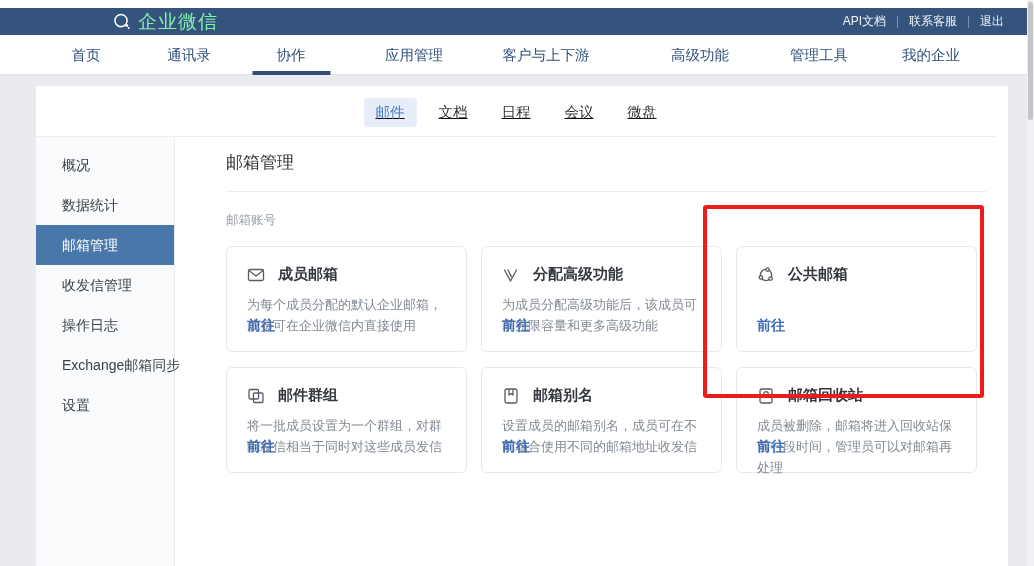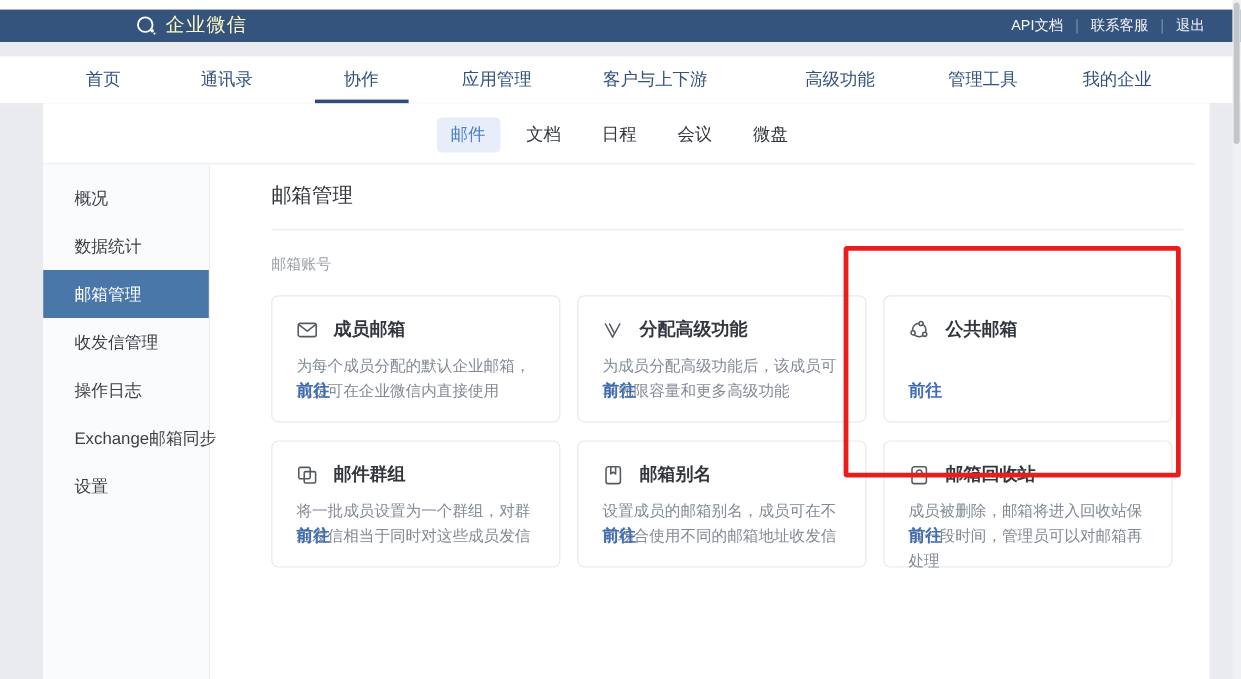--- a/index.html
+++ b/index.html
@@ -7,47 +7,47 @@
   body { font-family: "Liberation Sans", "DejaVu Sans", sans-serif; }
   .page { position:relative; width:1034px; height:566px; background:#e9ebee; overflow:hidden; }
 
   
   .top-strip { position:absolute; left:0; top:0; width:100%; height:8px; background:#ffffff; }
 
   
   .topbar { position:absolute; left:0; top:8px; width:100%; height:27px; background:#35547d;
             display:flex; align-items:center; justify-content:space-between; padding:0 30px 0 112px; }
   .brand { display:flex; align-items:center; gap:7px; }
-  .brand-name { color:#fef9c3; font-size:16px; letter-spacing:1px; }
+  .brand-name { color:#86efac; font-size:19px; letter-spacing:1px; }
   .topbar-links { display:flex; align-items:center; }
   .topbar-links a { color:#f2f4f8; font-size:12px; text-decoration:none; }
   .tb-sep { display:inline-block; width:1px; height:12px; background:#7d90ab; margin:0 11px; }
 
   
   .navbar { position:absolute; left:0; top:35px; width:100%; height:40px; background:#ffffff;
-            border-bottom:1px solid #e3e5e8;margin-top:12px; }
+            border-bottom:1px solid #e3e5e8; }
   .nav-item { position:absolute; top:0; height:40px; line-height:40px; transform:translateX(-50%);
               font-size:14.5px; color:#31517e; text-decoration:none; white-space:nowrap; }
   .nav-item:nth-of-type(1){ left:86px; }
   .nav-item:nth-of-type(2){ left:189px; }
-  .nav-item:nth-of-type(3){ left:301px; }
+  .nav-item:nth-of-type(3){ left:291px; }
   .nav-item:nth-of-type(4){ left:414px; }
   .nav-item:nth-of-type(5){ left:546px; }
   .nav-item:nth-of-type(6){ left:700px; }
   .nav-item:nth-of-type(7){ left:819px; }
   .nav-item:nth-of-type(8){ left:931px; }
   .nav-item.active::after { content:""; position:absolute; left:50%; transform:translateX(-50%);
                             bottom:0; width:78px; height:4px; background:#2e4d78; }
 
   
   .panel { position:absolute; left:36px; top:86px; width:972px; bottom:0; background:#ffffff; }
 
   
   .tabstrip { position:absolute; left:0; top:0; right:12px; height:51px; border-bottom:1px solid #ededf0;
-              display:flex; justify-content:center; align-items:center; gap:34px; padding-top:2px; }
+              display:flex; justify-content:center; align-items:center; gap:34px; padding-top:2px;text-decoration:underline; }
   .tab { font-size:14.5px; color:#32363c; text-decoration:none; white-space:nowrap; }
   .tab.active { background:#e7eef9; color:#4a7dc4; padding:5px 12px; margin:0 -12px; border-radius:4px; }
 
   
   .sidebar { position:absolute; left:0; top:51px; bottom:0; width:139px; background:#fafbfc;
              border-right:1px solid #ecedef; padding-top:8px; }
   .side-item { display:block; height:40px; line-height:40px; padding-left:26px; font-size:14px;
                color:#3a3f45; text-decoration:none; white-space:nowrap; }
   .side-item.active { background:#4a77a9; color:#ffffff; }
 

